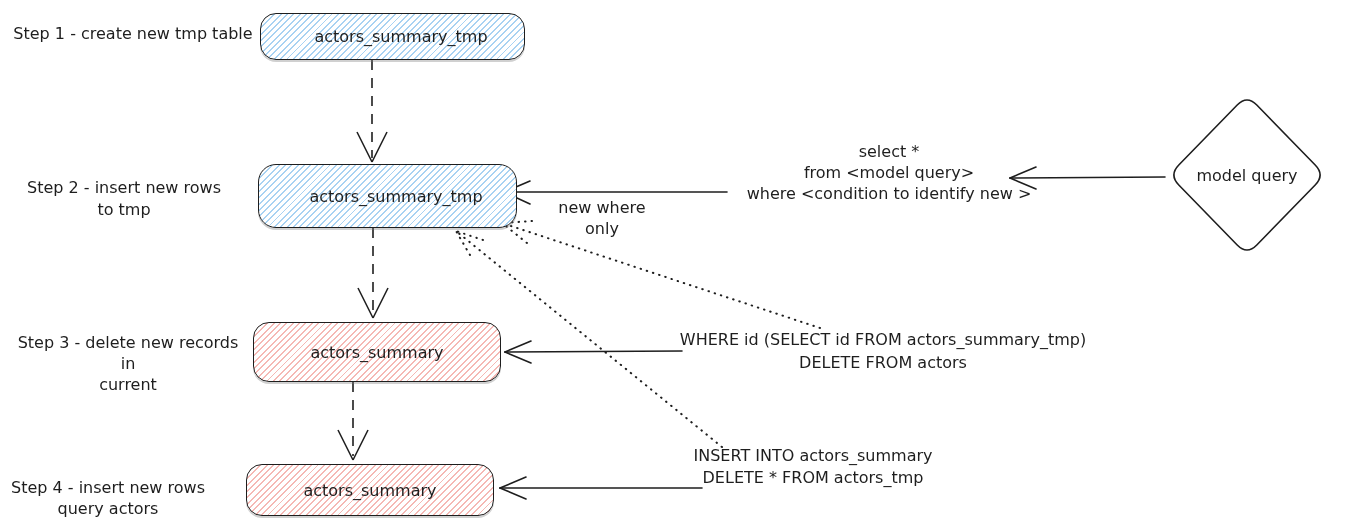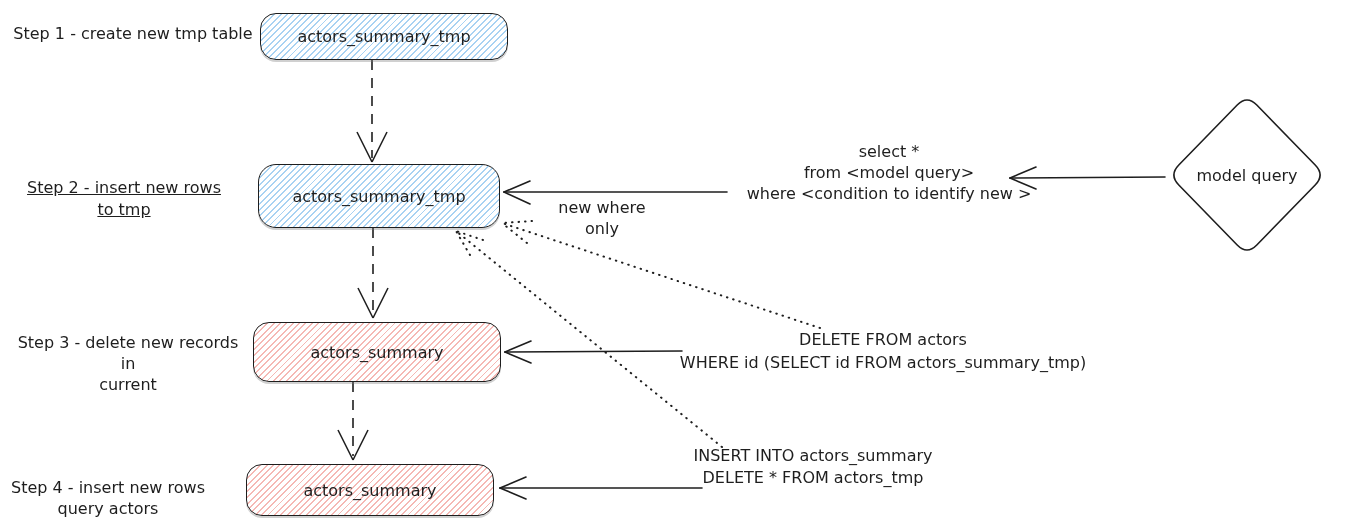--- a/index.html
+++ b/index.html
@@ -8,26 +8,26 @@
     font-family:"DejaVu Sans", "Liberation Sans", sans-serif;color:#1e1e1e;
   }
   .layer{position:absolute;left:0;top:0;width:1345px;height:528px;}
   .step-label{position:absolute;text-align:center;font-size:16px;line-height:21px;}
   .step-label span{display:block;}
   .tbox{
     position:absolute;display:flex;align-items:center;justify-content:center;
     border:1.6px solid #1e1e1e;border-radius:16px;font-size:16px;
     box-shadow:0 2px 0 rgba(120,120,120,0.35);
   }
-  .tbox.blue{background:repeating-linear-gradient(135deg,#a8d2f2 0px,#a8d2f2 1.4px,#ffffff 1.4px,#ffffff 4.5px);}
+  .tbox.blue{background:repeating-linear-gradient(135deg,#a8d2f2 0px,#a8d2f2 1.4px,#ffffff 1.4px,#ffffff 4.5px);padding-left:17px;}
   .tbox.red{background:repeating-linear-gradient(135deg,#f5b8b4 0px,#f5b8b4 1.4px,#ffffff 1.4px,#ffffff 4.5px);}
   .ann{position:absolute;text-align:center;font-size:16px;line-height:21px;}
   .ann span{display:block;white-space:nowrap;}
   #label-step1{left:8px;top:23px;width:250px;}
-  #label-step2{left:10px;top:177px;width:228px;line-height:22px;text-decoration:underline;}
+  #label-step2{left:10px;top:177px;width:228px;line-height:22px;}
   #label-step3{left:8px;top:332px;width:240px;}
   #label-step4{left:0px;top:477px;width:216px;}
   #box-step1{left:260px;top:13px;width:246px;height:45px;}
   #box-step2{left:258px;top:164px;width:240px;height:62px;border-radius:18px;}
   #box-step3{left:253px;top:322px;width:246px;height:58px;}
   #box-step4{left:246px;top:464px;width:246px;height:50px;}
   #ann-select{left:719px;top:141px;width:340px;}
   #ann-newrows{left:548px;top:197px;width:108px;font-size:16px;}
   #ann-delete{left:665px;top:328px;width:436px;line-height:23px;}
   #ann-insert{left:661px;top:445px;width:304px;line-height:22px;}
@@ -130,22 +130,22 @@
     <span>actors_summary</span>
   </div>
 
   <div class="ann" id="ann-select">
     <span>select *</span>
     <span>from &lt;model query&gt;</span>
     <span>where &lt;condition to identify new &gt;</span>
   </div>
   <div class="ann" id="ann-newrows">new where only</div>
   <div class="ann" id="ann-delete">
+    <span>WHERE id (SELECT id FROM actors_summary_tmp)</span>
     <span>DELETE FROM actors</span>
-    <span>WHERE id (SELECT id FROM actors_summary_tmp)</span>
   </div>
   <div class="ann" id="ann-insert">
     <span>INSERT INTO actors_summary</span>
     <span>DELETE * FROM actors_tmp</span>
   </div>
   <div id="label-modelquery">model query</div>
 
 </div>
 
 </body></html>

